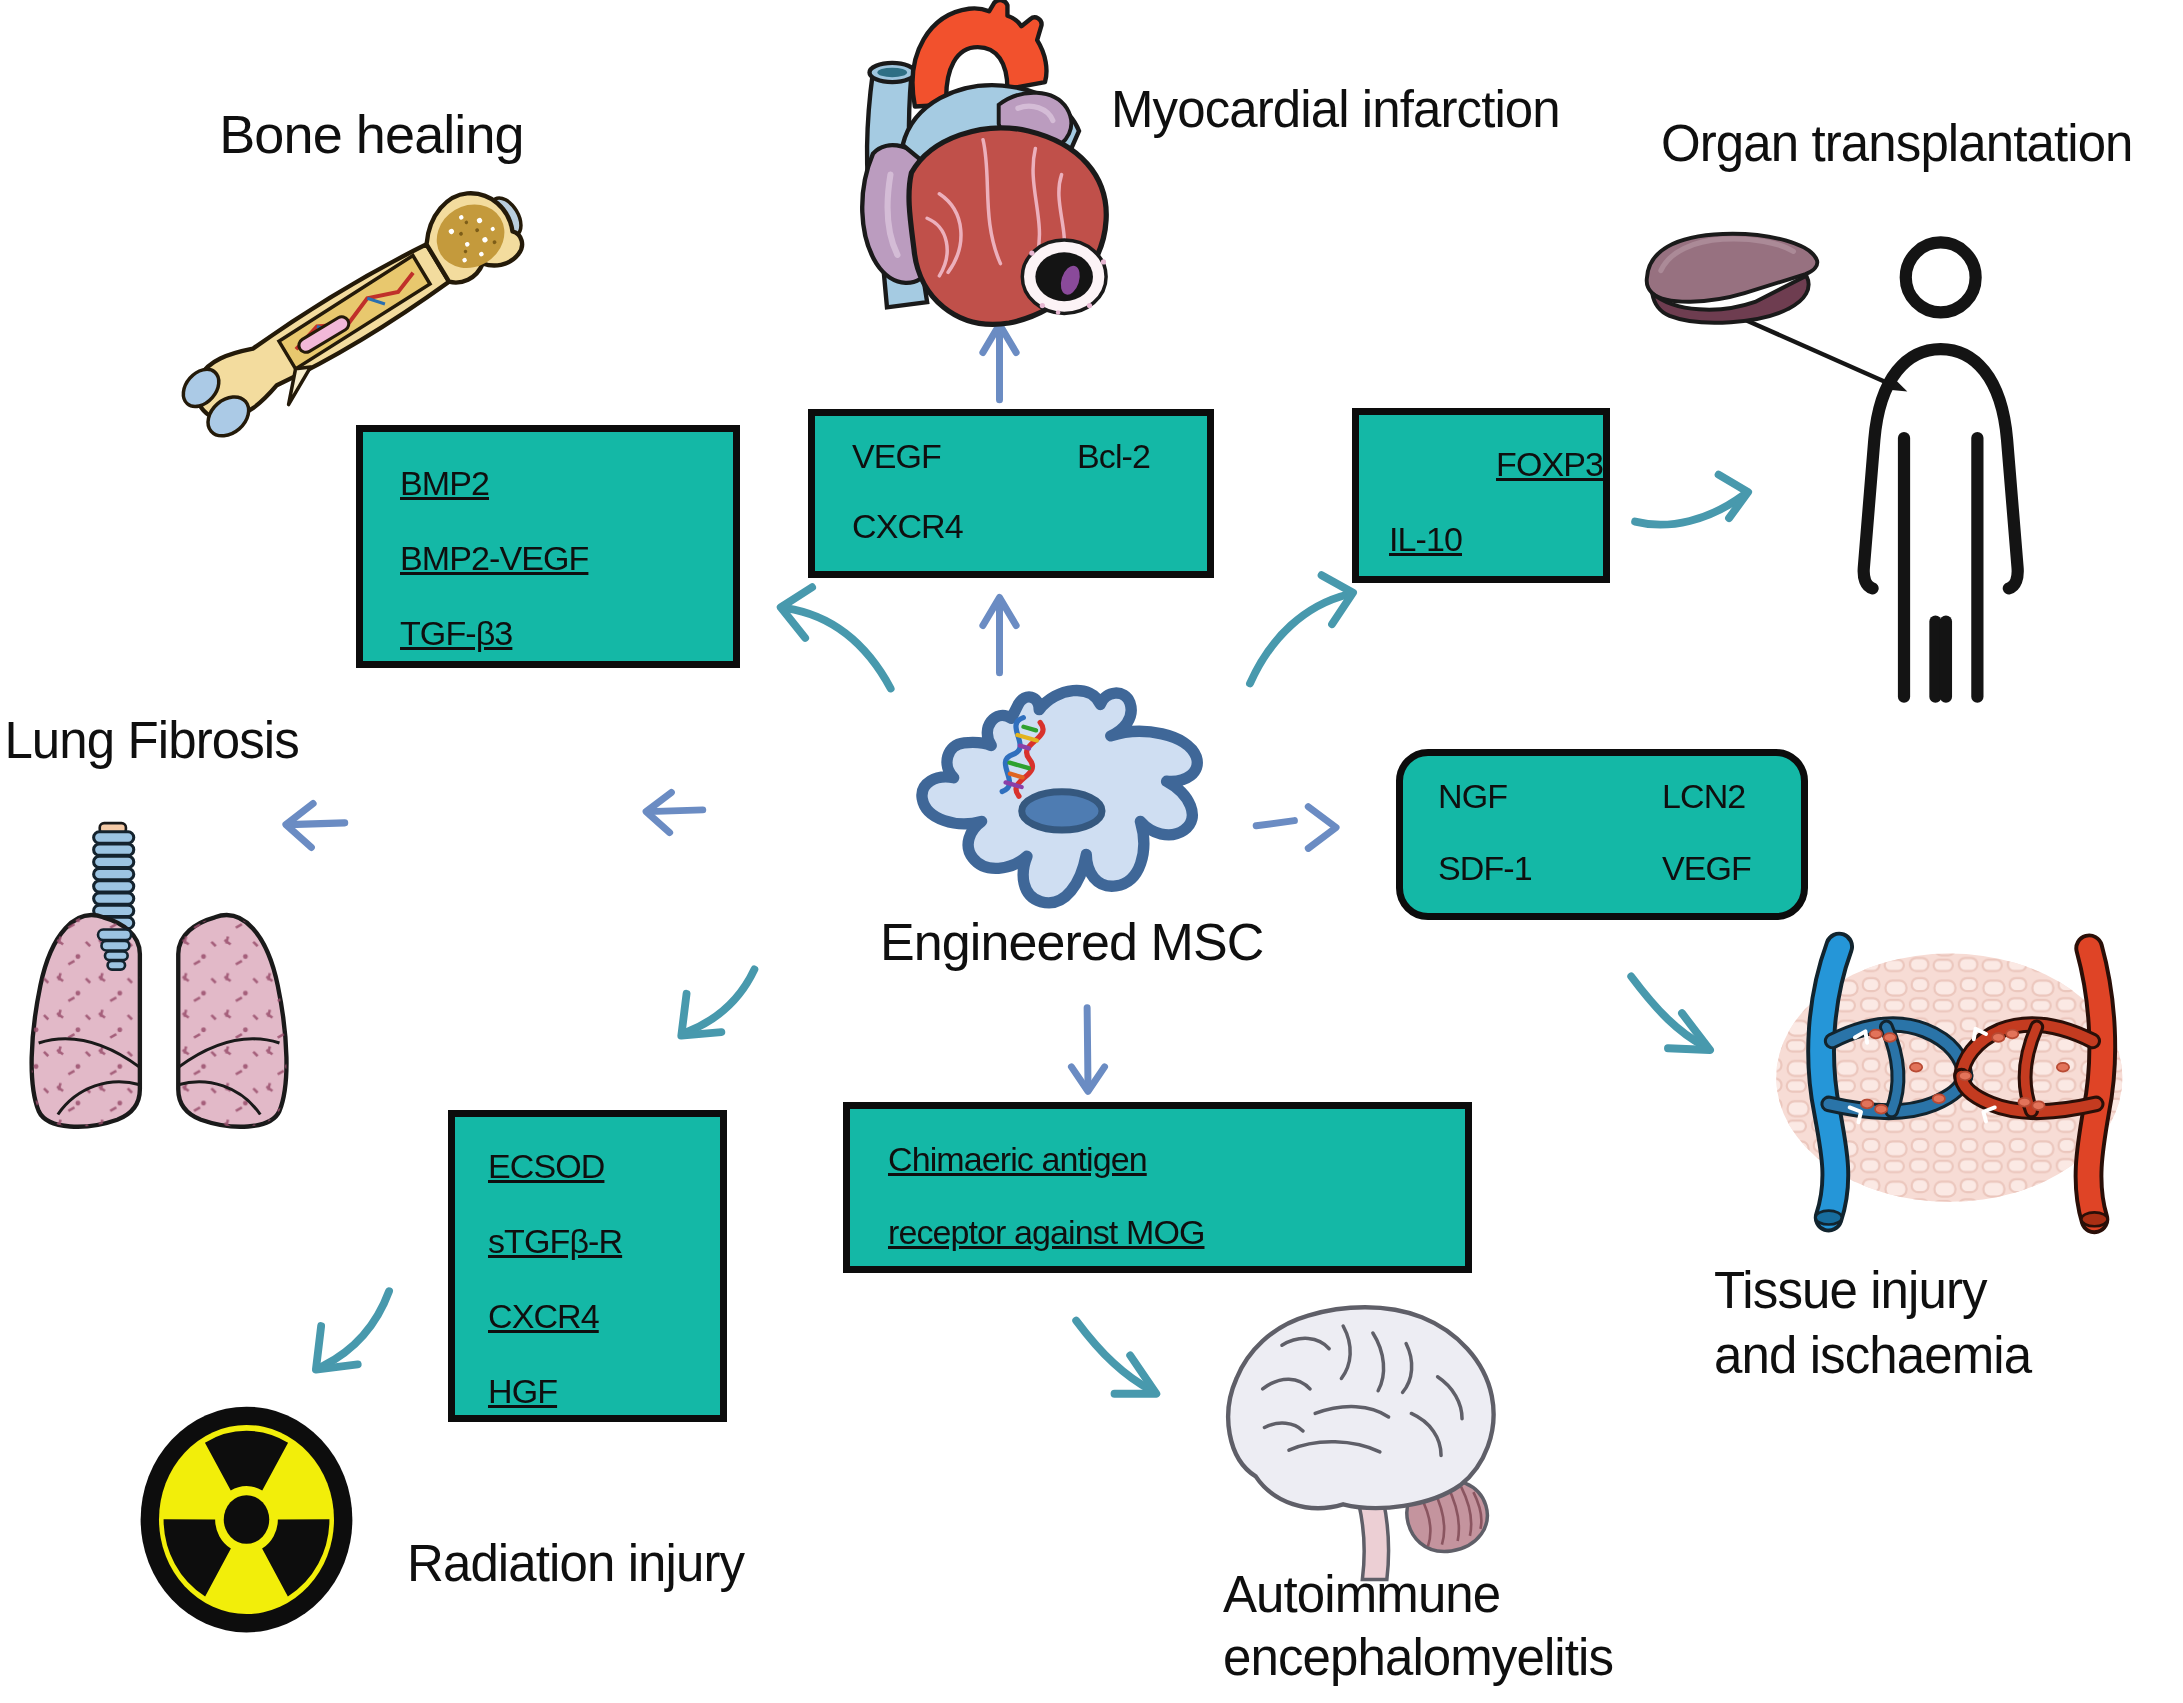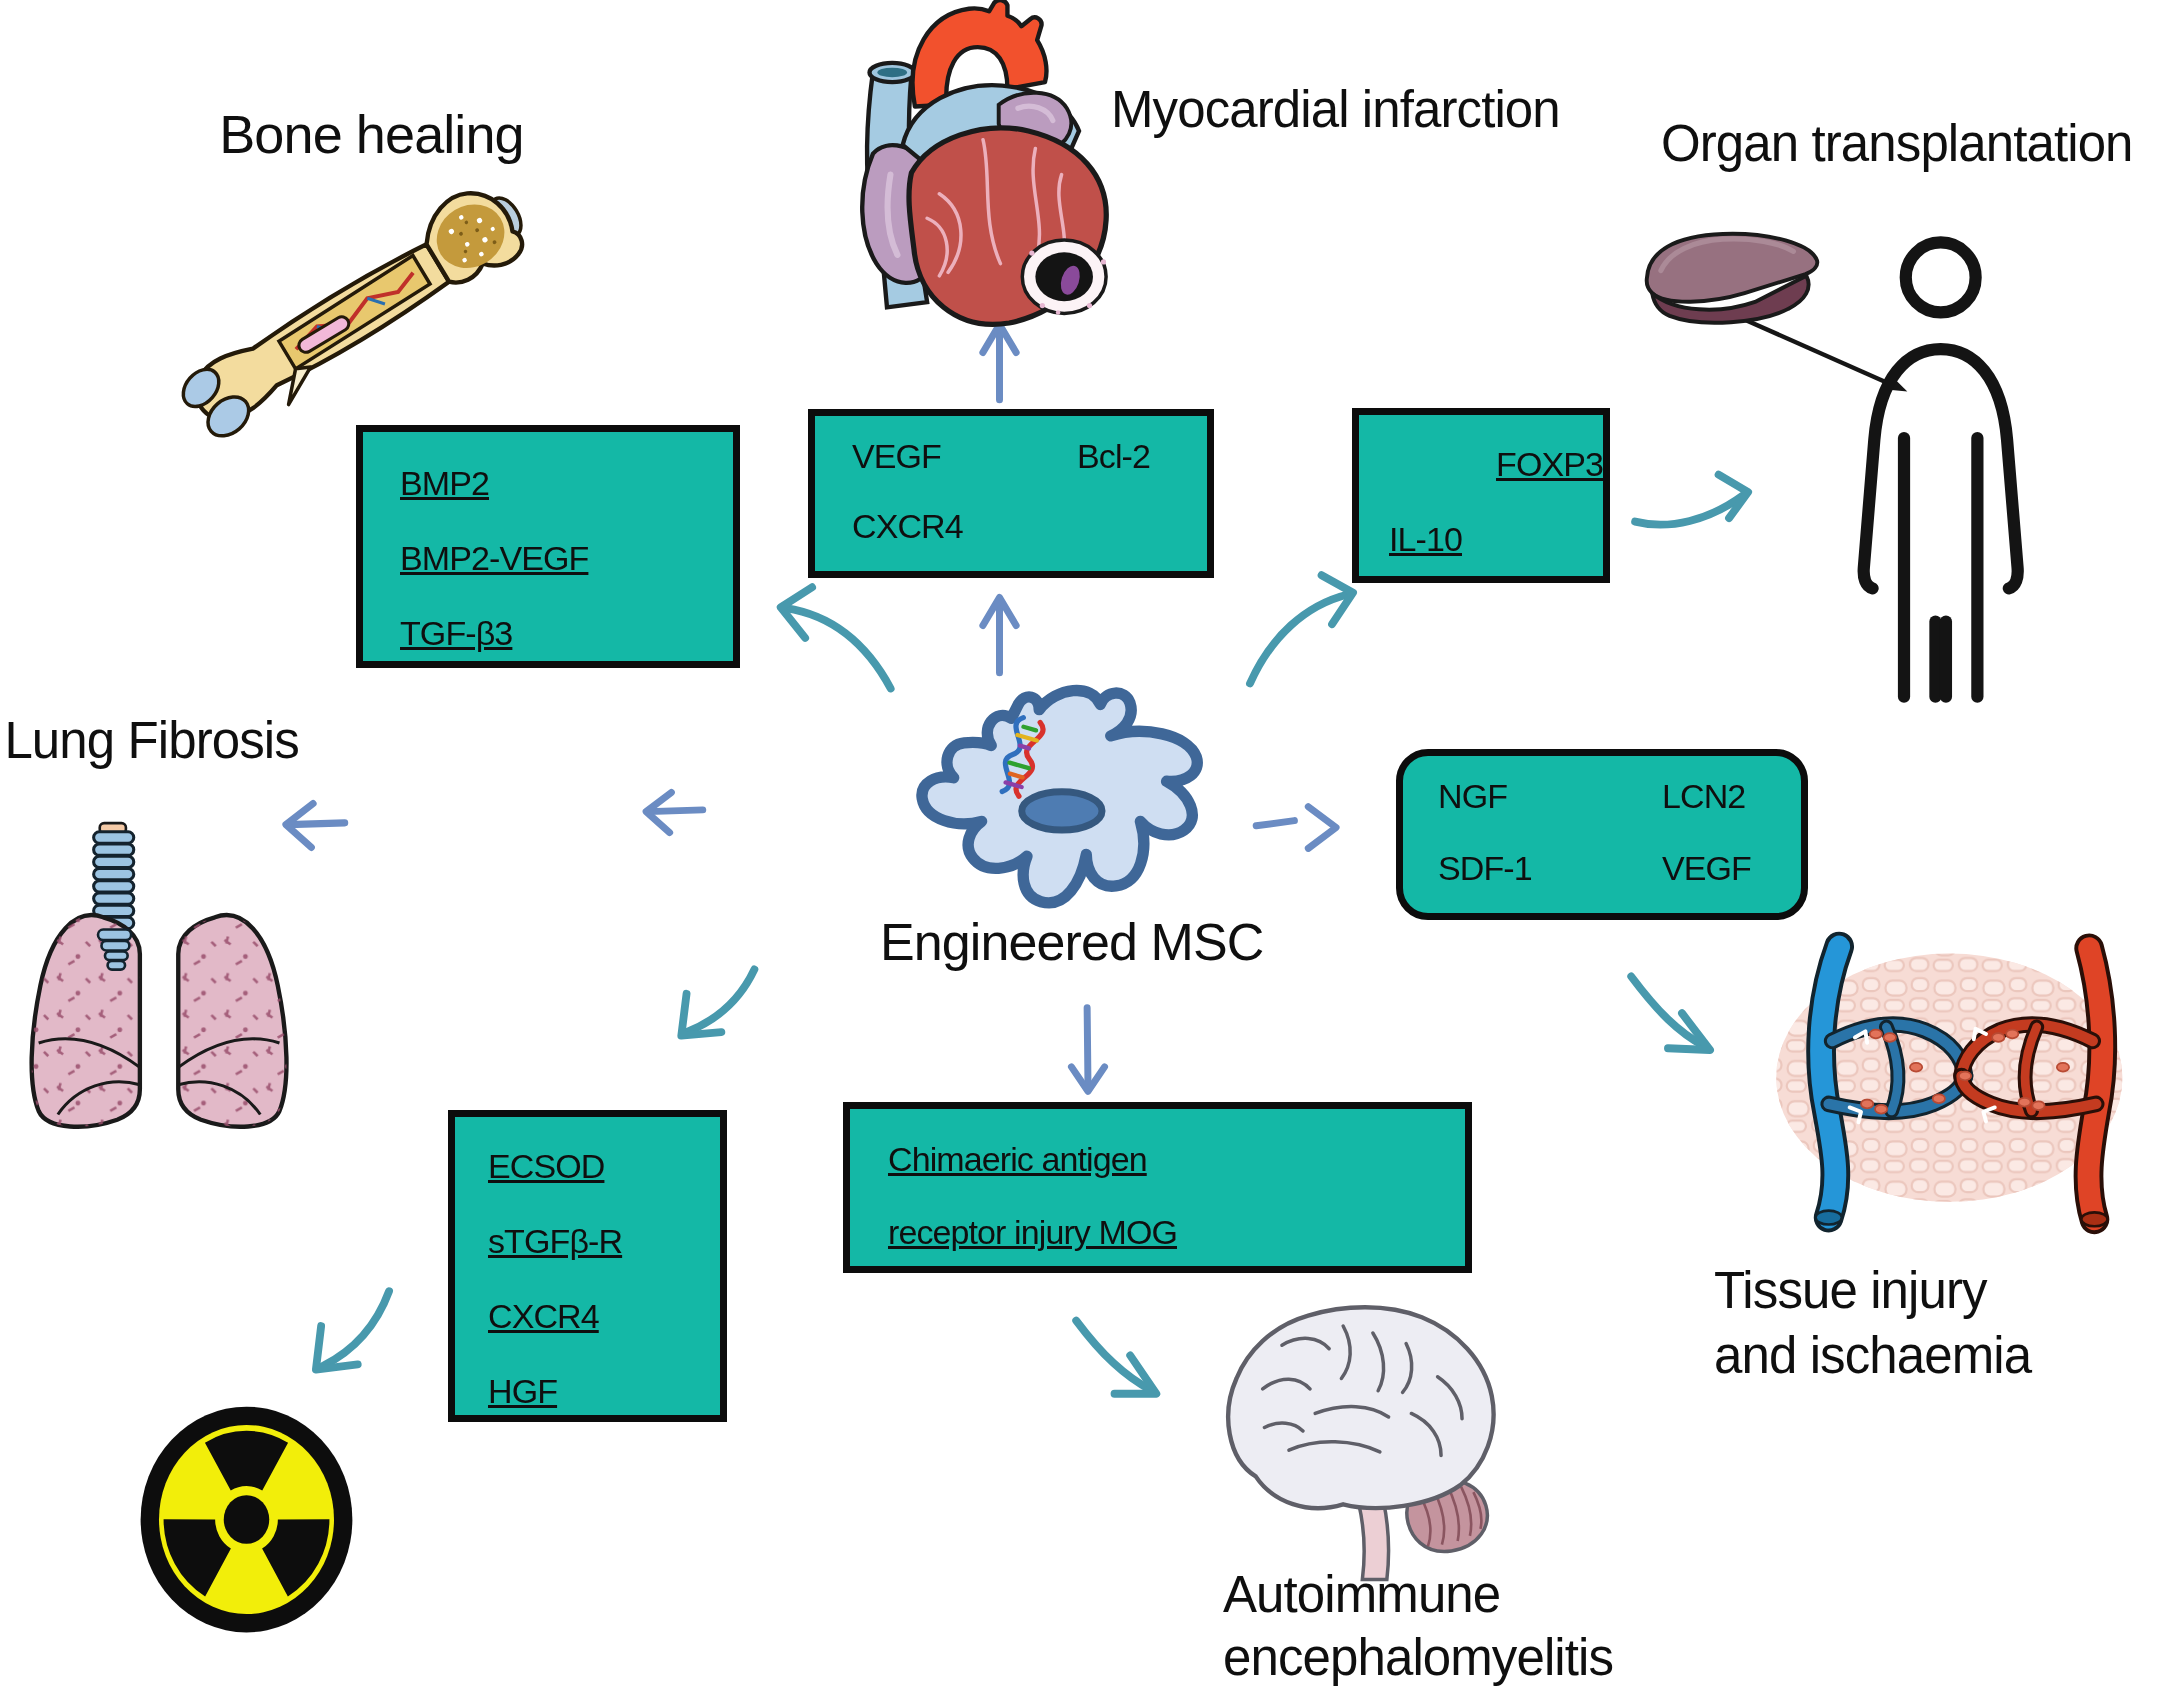--- a/index.html
+++ b/index.html
@@ -29,20 +29,21 @@
 
   <div class="abs title" style="left:1661px;top:114px;width:524px;">Organ transplantation</div>
 
   <div class="abs title" style="left:4.4px;top:711px;width:314px;">Lung Fibrosis</div>
 
   <div class="abs title center" style="left:880px;top:912px;width:370px;font-size:52px;">Engineered MSC</div>
 
   <div class="abs title" style="left:1714px;top:1261px;">Tissue injury</div>
   <div class="abs title" style="left:1714px;top:1326px;">and ischaemia</div>
 
+  <div class="abs title" style="left:407px;top:1534px;">Radiation injury</div>
 
   <div class="abs title" style="left:1223px;top:1565px;">Autoimmune</div>
   <div class="abs title" style="left:1223px;top:1628px;">encephalomyelitis</div>
 
   <div class="gbox" style="left:356px;top:425px;width:384px;height:243px;padding-top:14px;">
     <div class="gline">BMP2</div>
     <div class="gline">BMP2-VEGF</div>
     <div class="gline">TGF-β3</div>
   </div>
 
@@ -67,21 +68,21 @@
 
   <div class="gbox" style="left:448px;top:1110px;width:279px;height:312px;padding-top:12.2px;">
     <div class="gline" style="padding-left:33px;">ECSOD</div>
     <div class="gline" style="padding-left:33px;">sTGFβ-R</div>
     <div class="gline" style="padding-left:33px;">CXCR4</div>
     <div class="gline" style="padding-left:33px;">HGF</div>
   </div>
 
   <div class="gbox" style="left:843px;top:1102px;width:629px;height:171px;padding-top:14px;">
     <div class="gline" style="padding-left:38px;line-height:73px;">Chimaeric antigen</div>
-    <div class="gline" style="padding-left:38px;line-height:73px;">receptor injury MOG</div>
+    <div class="gline" style="padding-left:38px;line-height:73px;">receptor against MOG</div>
   </div>
 
   <svg class="abs" style="left:968px;top:314px;" width="63" height="91" viewBox="0 0 72 104">
     <path d="M 36,98 L 36,16" stroke="#6b8cc3" stroke-width="8" fill="none" stroke-linecap="round"></path>
     <path d="M 17,44 L 36,12 L 55,44" stroke="#6b8cc3" stroke-width="8" fill="none" stroke-linecap="round" stroke-linejoin="round"></path>
   </svg>
 
   <svg class="abs" style="left:968px;top:587px;" width="63" height="91" viewBox="0 0 72 104">
     <path d="M 36,98 L 36,16" stroke="#6b8cc3" stroke-width="8" fill="none" stroke-linecap="round"></path>
     <path d="M 17,44 L 36,12 L 55,44" stroke="#6b8cc3" stroke-width="8" fill="none" stroke-linecap="round" stroke-linejoin="round"></path>

